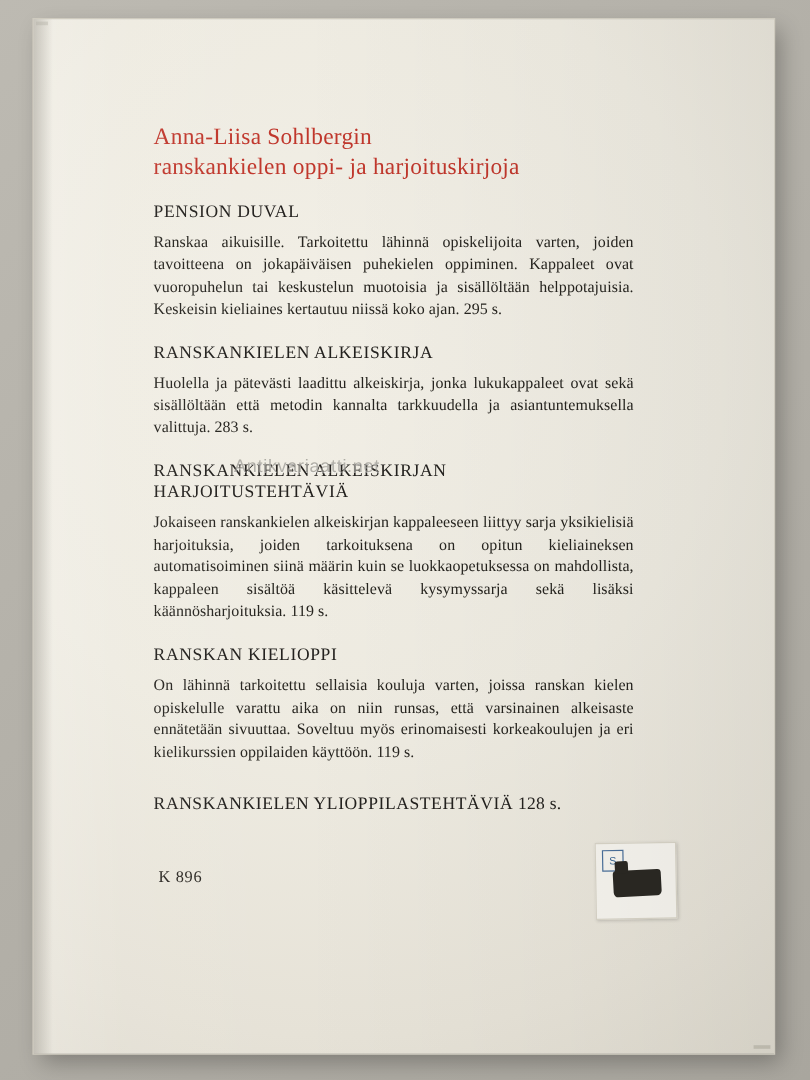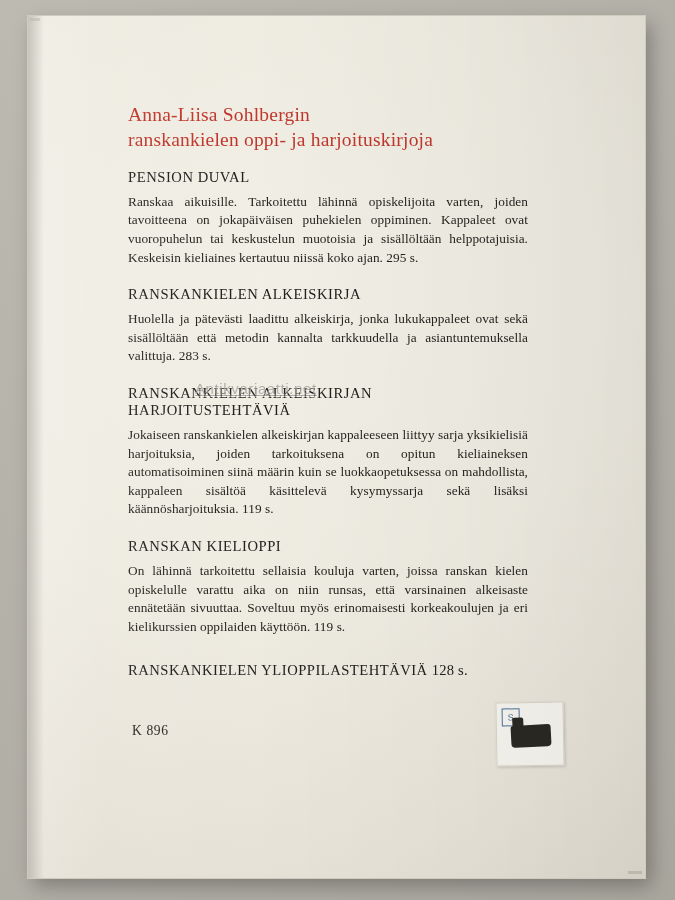--- a/index.html
+++ b/index.html
@@ -115,21 +115,20 @@
     position: absolute;
     left: 195px;
     top: 380px;
     font-family: "Liberation Sans", sans-serif;
     font-size: 15px;
     color: rgba(120,118,112,0.55);
     letter-spacing: 0.6px;
     white-space: nowrap;
     pointer-events: none;
     text-shadow: 0 1px 0 rgba(255,255,255,0.5);
-    text-decoration: underline;
   }
   
   #sticker {
     position: absolute;
     left: 468px;
     top: 686px;
     width: 66px;
     height: 62px;
     background: #f6f4ee;
     border: 1px solid #d8d4c7;

